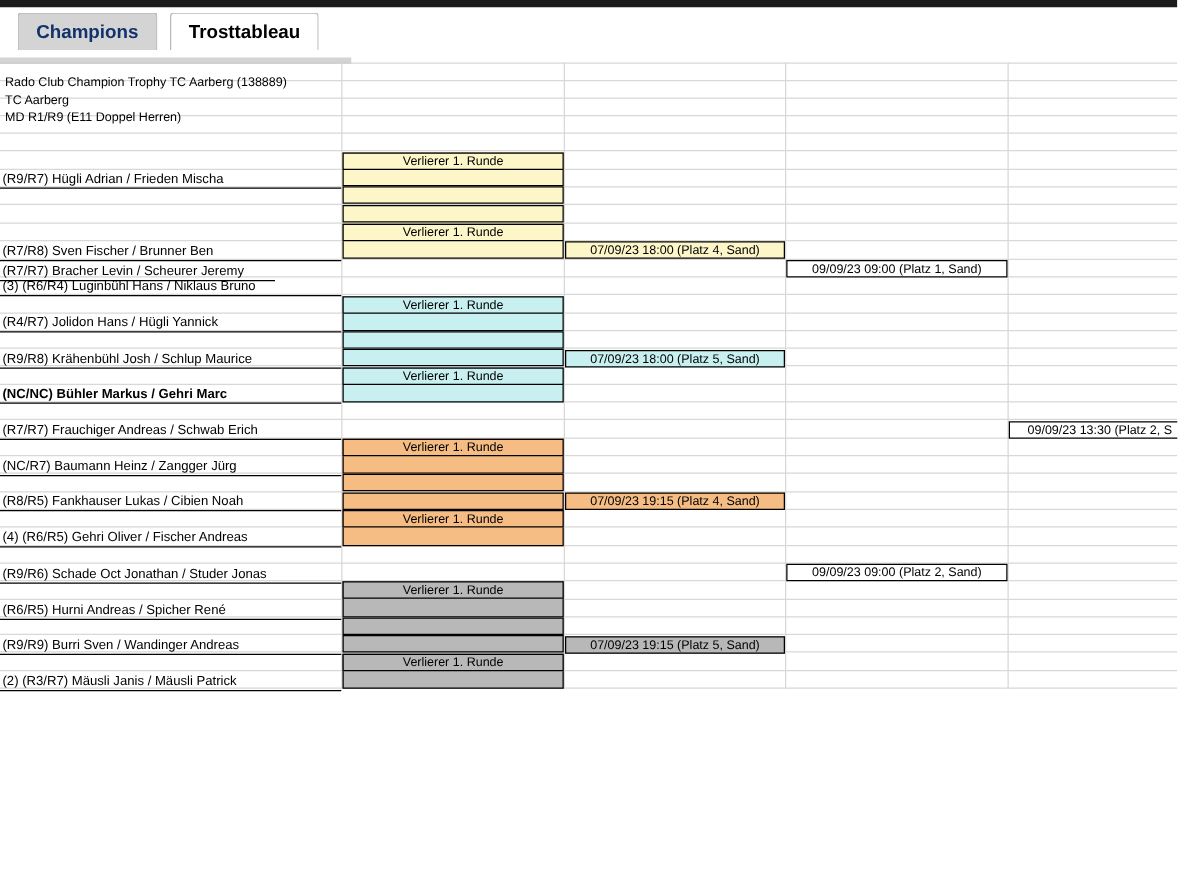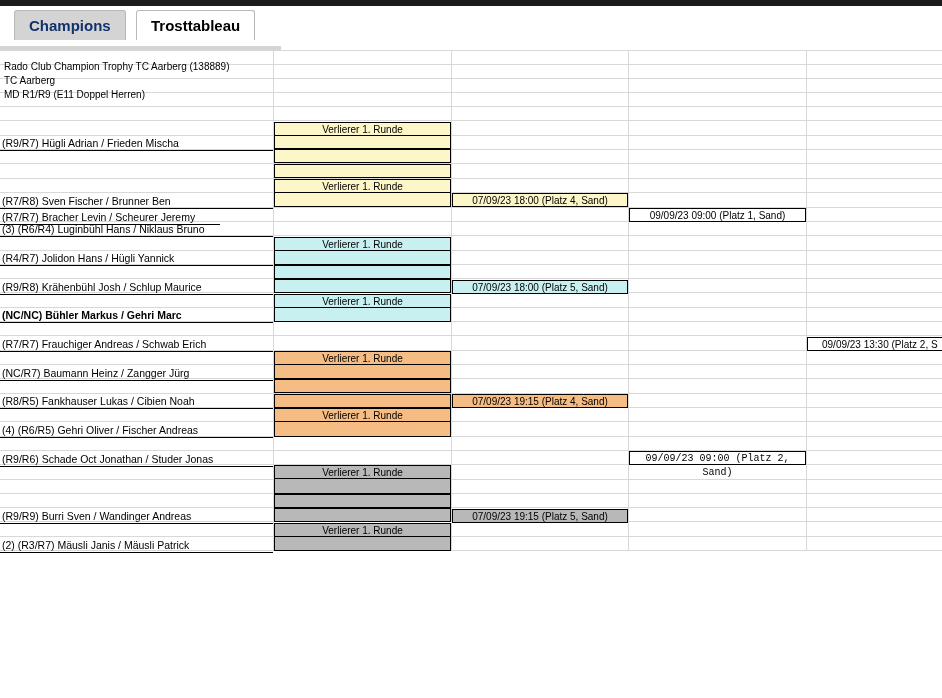--- a/index.html
+++ b/index.html
@@ -206,33 +206,34 @@
 
     <div class="block" style="left:274px; top:415px; width:177px; height:29px; background:#b8b8b8;"></div>
     <div class="block" style="left:274px; top:444px; width:177px; height:14px; background:#b8b8b8;"></div>
     <div class="block" style="left:274px; top:458px; width:177px; height:14px; background:#b8b8b8;"></div>
     <div class="block" style="left:274px; top:473px; width:177px; height:28px; background:#b8b8b8;"></div>
     <div class="blocklabel" style="left:274px; top:415px; width:177px; height:14px; background:#b8b8b8;">Verlierer 1. Runde</div>
     <div class="blocklabel" style="left:274px; top:473px; width:177px; height:14px; background:#b8b8b8;">Verlierer 1. Runde</div>
     <div class="matchbox" style="left:452px; top:459px; width:176px; height:14px; background:#b8b8b8;">07/09/23 19:15 (Platz 5, Sand)</div>
 
     <div class="matchbox" style="left:629px; top:158px; width:177px; height:14px; background:#ffffff;">09/09/23 09:00 (Platz 1, Sand)</div>
-    <div class="matchbox" style="left:629px; top:401px; width:177px; height:14px; background:#ffffff;font-family:Liberation Mono, monospace;">09/09/23 09:00 (Platz 2, Sand)</div>
+    <div class="matchbox" style="left:629px; top:401px; width:177px; height:14px; background:#ffffff;">09/09/23 09:00 (Platz 2, Sand)</div>
 
     <div class="matchbox" style="left:807px; top:287px; width:177px; height:14px; background:#ffffff; text-align:left; padding-left:14px;">09/09/23 13:30 (Platz 2, S</div>
 
     <div class="cell name" style="left:0px; top:87px; width:273px;">(R9/R7) Hügli Adrian / Frieden Mischa</div>
     <div class="cell name" style="left:0px; top:116px; width:220px;margin-top:45px;">(R7/R7) Bracher Levin / Scheurer Jeremy</div>
     <div class="cell name" style="left:0px; top:145px; width:273px;">(R7/R8) Sven Fischer / Brunner Ben</div>
     <div class="cell name" style="left:0px; top:173px; width:273px;">(3) (R6/R4) Luginbühl Hans / Niklaus Bruno</div>
     <div class="cell name" style="left:0px; top:202px; width:273px;">(R4/R7) Jolidon Hans / Hügli Yannick</div>
     <div class="cell name" style="left:0px; top:231px; width:273px;">(R9/R8) Krähenbühl Josh / Schlup Maurice</div>
     <div class="cell name" style="left:0px; top:259px; width:273px;font-weight:bold;">(NC/NC) Bühler Markus / Gehri Marc</div>
     <div class="cell name" style="left:0px; top:288px; width:273px;">(R7/R7) Frauchiger Andreas / Schwab Erich</div>
     <div class="cell name" style="left:0px; top:317px; width:273px;">(NC/R7) Baumann Heinz / Zangger Jürg</div>
     <div class="cell name" style="left:0px; top:345px; width:273px;">(R8/R5) Fankhauser Lukas / Cibien Noah</div>
     <div class="cell name" style="left:0px; top:374px; width:273px;">(4) (R6/R5) Gehri Oliver / Fischer Andreas</div>
     <div class="cell name" style="left:0px; top:403px; width:273px;">(R9/R6) Schade Oct Jonathan / Studer Jonas</div>
+    <div class="cell name" style="left:0px; top:432px; width:273px;">(R6/R5) Hurni Andreas / Spicher René</div>
     <div class="cell name" style="left:0px; top:460px; width:273px;">(R9/R9) Burri Sven / Wandinger Andreas</div>
     <div class="cell name" style="left:0px; top:489px; width:273px;">(2) (R3/R7) Mäusli Janis / Mäusli Patrick</div>
 
   </div>
 </div>
 
 </body></html>

